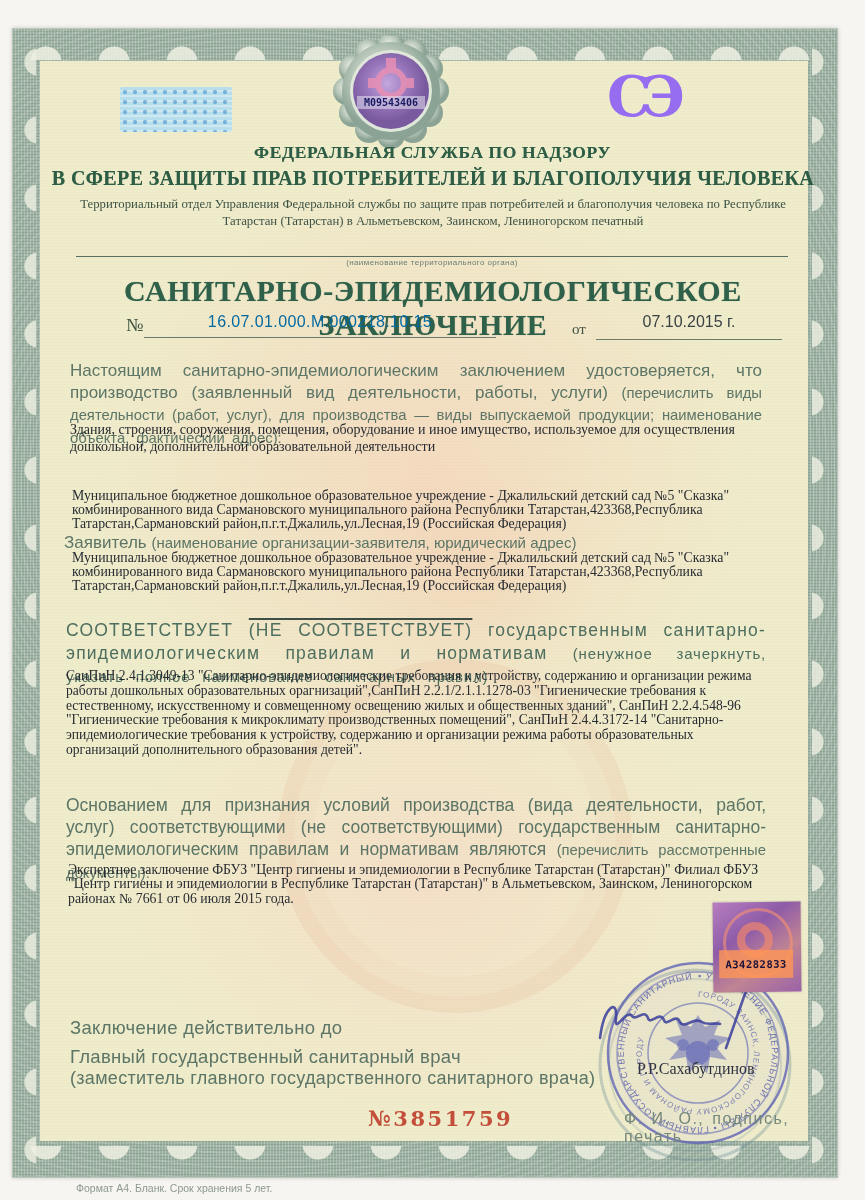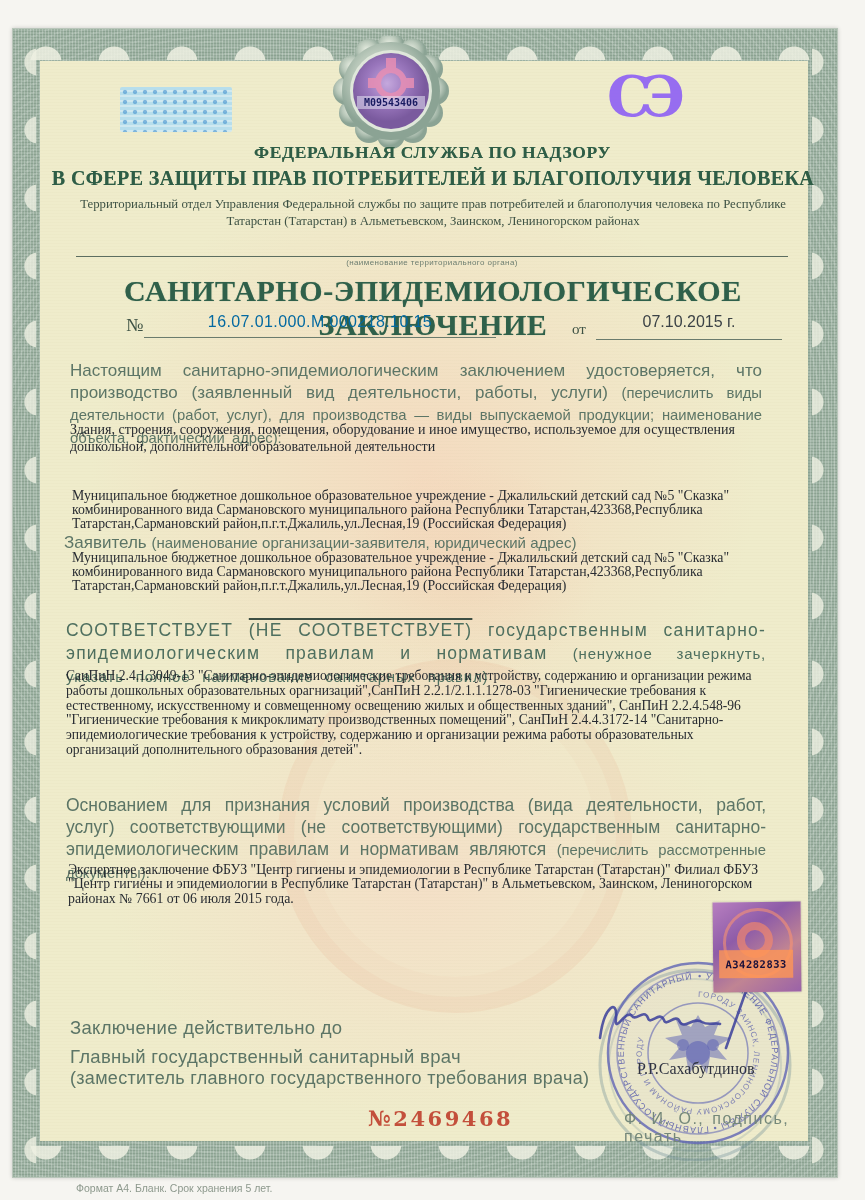--- a/index.html
+++ b/index.html
@@ -178,21 +178,21 @@
     </g>
     <rect x="25" y="60" width="68" height="13" fill="rgba(225,225,242,.55)"></rect>
     <text x="59" y="70" text-anchor="middle" font-family="DejaVu Sans Mono, monospace" font-size="10" font-weight="bold" fill="#181a60">М09543406</text>
   </svg>
 </div>
 
 <div class="abs se-logo">СЭ</div>
 
 <div class="abs hdr1 center">ФЕДЕРАЛЬНАЯ СЛУЖБА ПО НАДЗОРУ</div>
 <div class="abs hdr2 center">В СФЕРЕ ЗАЩИТЫ ПРАВ ПОТРЕБИТЕЛЕЙ И БЛАГОПОЛУЧИЯ  ЧЕЛОВЕКА</div>
-<div class="abs terr center">Территориальный отдел Управления Федеральной службы по защите прав потребителей и благополучия человека по Республике Татарстан (Татарстан) в Альметьевском, Заинском, Лениногорском районах</div>
+<div class="abs terr center">Территориальный отдел Управления Федеральной службы по защите прав потребителей и благополучия человека по Республике Татарстан (Татарстан) в Альметьевском, Заинском, Лениногорском печатный</div>
 <div class="abs rule"></div>
 <div class="abs rule-cap center">(наименование территориального органа)</div>
 
 <div class="abs title center">САНИТАРНО-ЭПИДЕМИОЛОГИЧЕСКОЕ ЗАКЛЮЧЕНИЕ</div>
 
 <div class="abs no-label">№</div>
 <div class="abs no-line"></div>
 <div class="abs no-value center">16.07.01.000.М.000218.10.15</div>
 <div class="abs ot-label">от</div>
 <div class="abs ot-line"></div>
@@ -263,17 +263,17 @@
   <svg width="190" height="85" viewBox="0 0 190 85">
     <path d="M8,56 C12,24 26,16 24,36 C22,54 34,26 40,34 C44,40 52,26 56,36 C58,44 68,28 72,38 C74,46 84,30 88,40 C92,48 102,34 110,40 C116,44 124,40 128,42" fill="none" stroke="rgba(58,62,155,.85)" stroke-width="2.6" stroke-linecap="round"></path>
     <path d="M134,66 L155,6" fill="none" stroke="rgba(58,62,155,.85)" stroke-width="2.6" stroke-linecap="round"></path>
   </svg>
 </div>
 <div class="abs signer">Р.Р.Сахабутдинов</div>
 <div class="abs signer-cap">Ф. И. О., подпись, печать</div>
 
 <div class="abs valid">Заключение действительно до</div>
 <div class="abs chief">Главный государственный санитарный врач</div>
-<div class="abs deputy">(заместитель главного государственного требования врача)</div>
-<div class="abs blank-no">№2469468</div>
+<div class="abs deputy">(заместитель главного государственного санитарного врача)</div>
+<div class="abs blank-no">№3851759</div>
 
 <div class="abs pf-left">Формат А4. Бланк. Срок хранения 5 лет.</div>
 <div class="abs pf-right">© ЗАО «Первый печатный двор»,  г. Москва,  2013 г., уровень «В».</div>
 
 </body></html>

